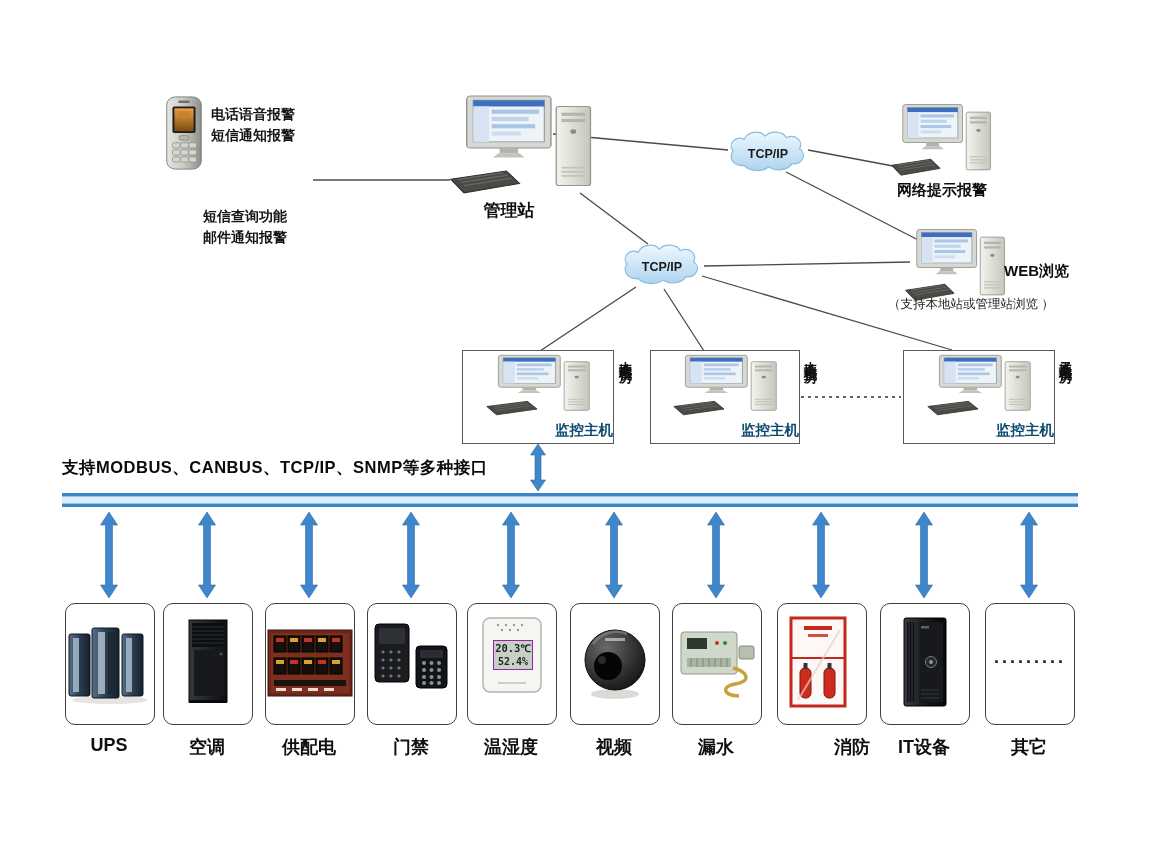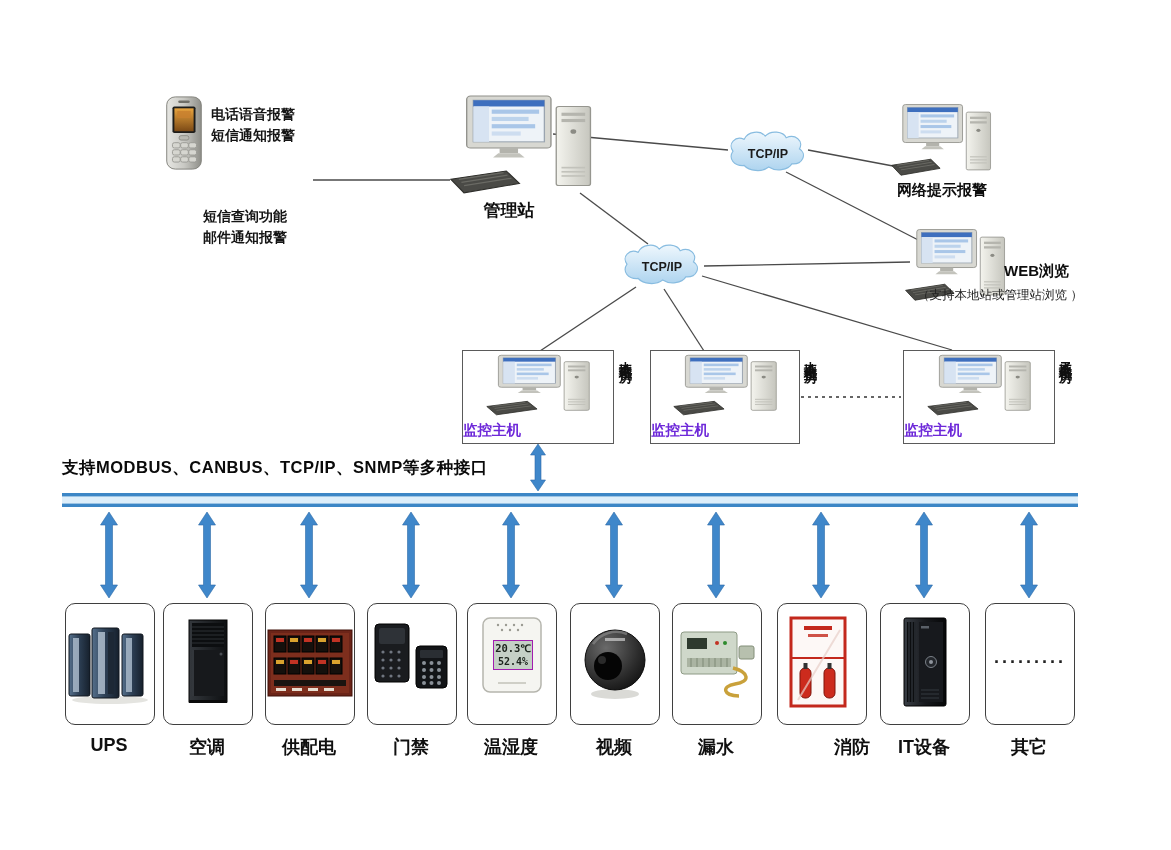--- a/index.html
+++ b/index.html
@@ -5,21 +5,21 @@
   html,body{margin:0;padding:0;background:#fff}
   #stage{position:relative;width:1126px;height:850px;background:#ffffff;
          font-family:"Liberation Sans","DejaVu Sans",sans-serif;overflow:hidden}
   .abs{position:absolute}
   .two-line{font-size:14px;line-height:21px;font-weight:bold;color:#151515}
   .big-lbl{font-size:17px;font-weight:bold;color:#0d0d0d}
   .pc-lbl{font-size:15px;font-weight:bold;color:#0d0d0d}
   .note{font-size:12.5px;color:#222}
   .cloud-lbl{position:absolute;left:0;right:0;top:4px;bottom:0;display:flex;align-items:center;justify-content:center;font-weight:bold}
   .station-box{border:1.2px solid #5a5a5a;background:#fff}
-  .station-label{position:absolute;left:0;right:0;bottom:3px;text-align:left;color:#6d28d9;font-weight:bold;font-size:14.5px}
+  .station-label{position:absolute;left:0;right:0;bottom:3px;text-align:right;color:#0c4a6e;font-weight:bold;font-size:14.5px}
   .room{writing-mode:vertical-rl;font-weight:bold;font-size:13px;color:#101010;letter-spacing:2px;height:92px}
   .bus-caption{font-size:16.5px;font-weight:bold;color:#0a0a0a;letter-spacing:0.5px}
   .dev-box{position:absolute;top:603px;width:88px;height:120px;border:1.6px solid #3f3f3f;border-radius:10px;background:#fff}
   .dev-label{position:absolute;top:735px;width:88px;text-align:center;font-weight:bold;font-size:18px;color:#101010}
   .lcd{position:absolute;left:25px;top:36px;width:38px;height:28px;background:#c5d0c6;border:1px solid #a21caf;
        text-align:center;font-family:"DejaVu Sans Mono",monospace;font-weight:bold;color:#1c241c}
   .lcd .t{font-size:10.5px;line-height:14px}
   .lcd .h{font-size:10px;line-height:13px}
   .dots{position:absolute;left:0;right:0;top:50%;transform:translateY(-58%);text-align:center;
         font-weight:bold;font-size:18px;letter-spacing:2px;color:#222}
@@ -191,21 +191,21 @@
         <use href="#cloud"></use>
       </svg>
   <div class="cloud-lbl" style="color:#1a1a1a;font-size:12.5px">TCP/IP</div>
 </div>
 <div class="abs" style="left:900px;top:228px;width:112px;height:76px">
   <svg width="112" height="76" viewBox="0 0 120 100" preserveAspectRatio="none">
         <use href="#pc"></use>
       </svg>
 </div>
 <div class="abs pc-lbl" style="left:1004px;top:262px">WEB浏览</div>
-<div class="abs note" style="left:888px;top:287px;width:224px;text-align:center">（支持本地站或管理站浏览 ）</div>
+<div class="abs note" style="left:888px;top:296px;width:224px;">（支持本地站或管理站浏览 ）</div>
 
 <div class="abs station-box" style="left:462px;top:350px;width:150px;height:92px">
   <svg class="abs" style="left:18px;top:3px" width="116" height="64" viewBox="0 0 120 100" preserveAspectRatio="none">
         <use href="#pc"></use>
       </svg>
   <div class="station-label">监控主机</div>
 </div>
 <div class="abs room" style="left:616px;top:351px">本地站机房一</div>
 
 <div class="abs station-box" style="left:650px;top:350px;width:148px;height:92px">

